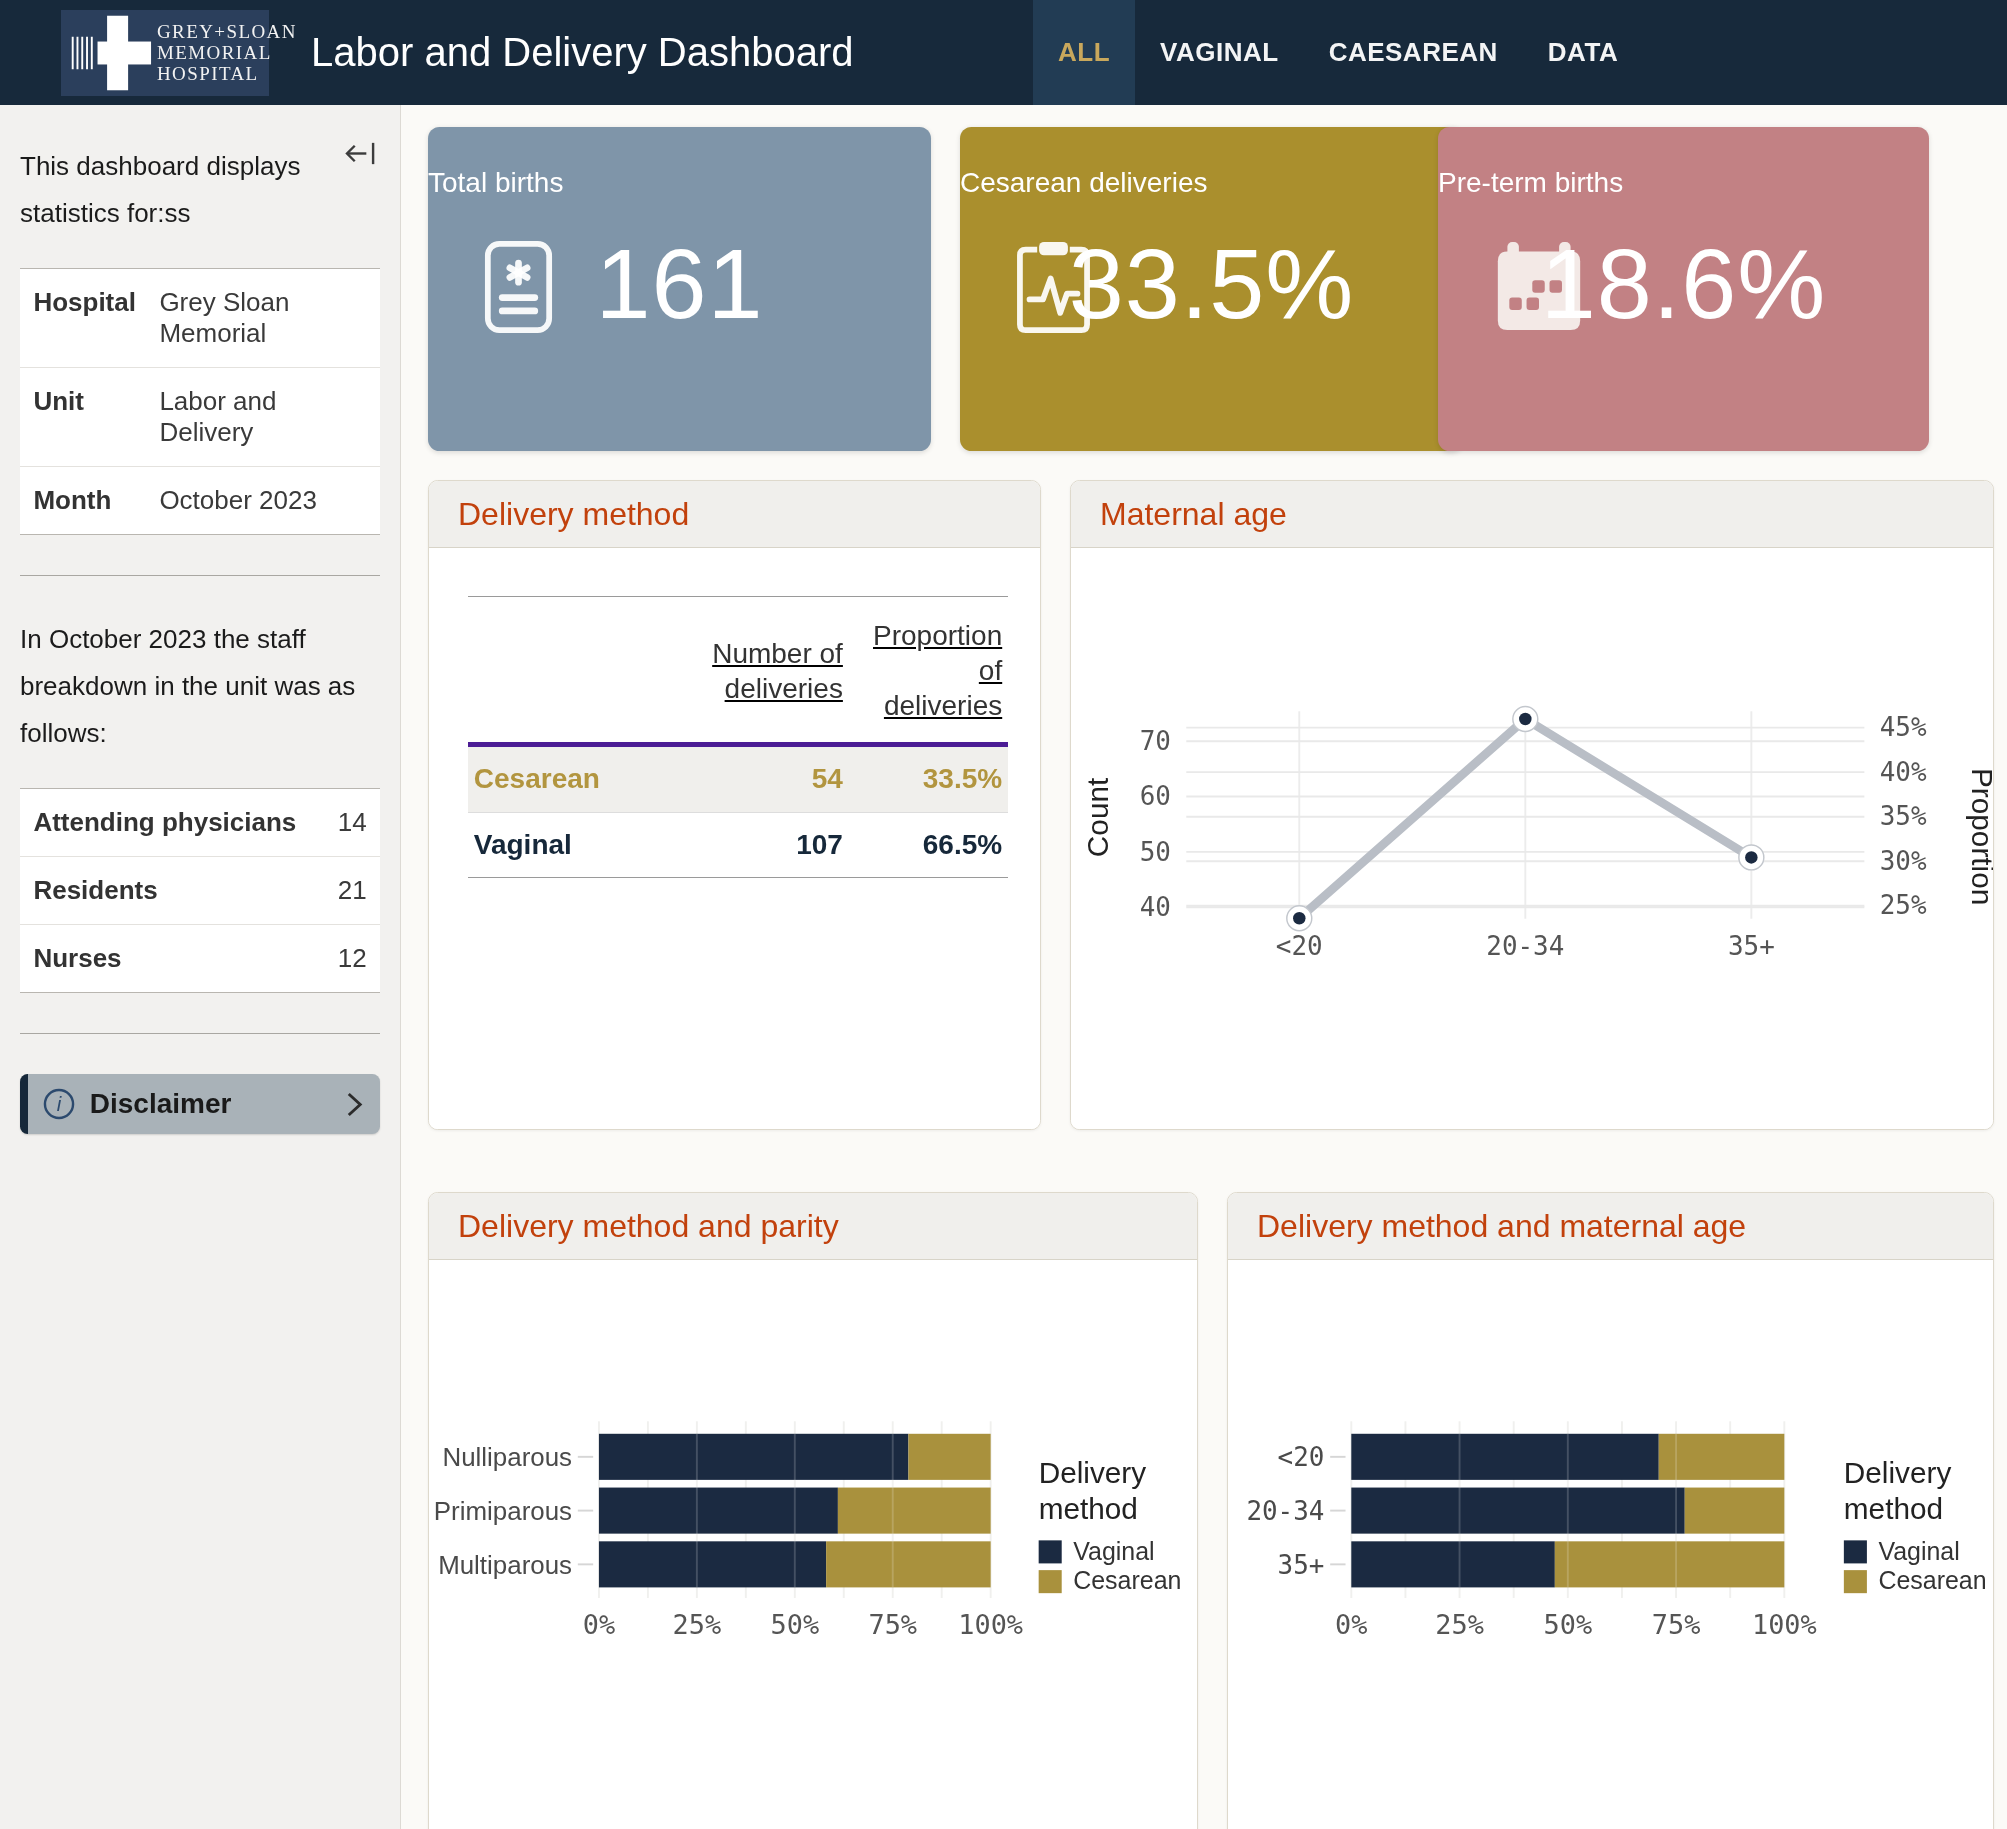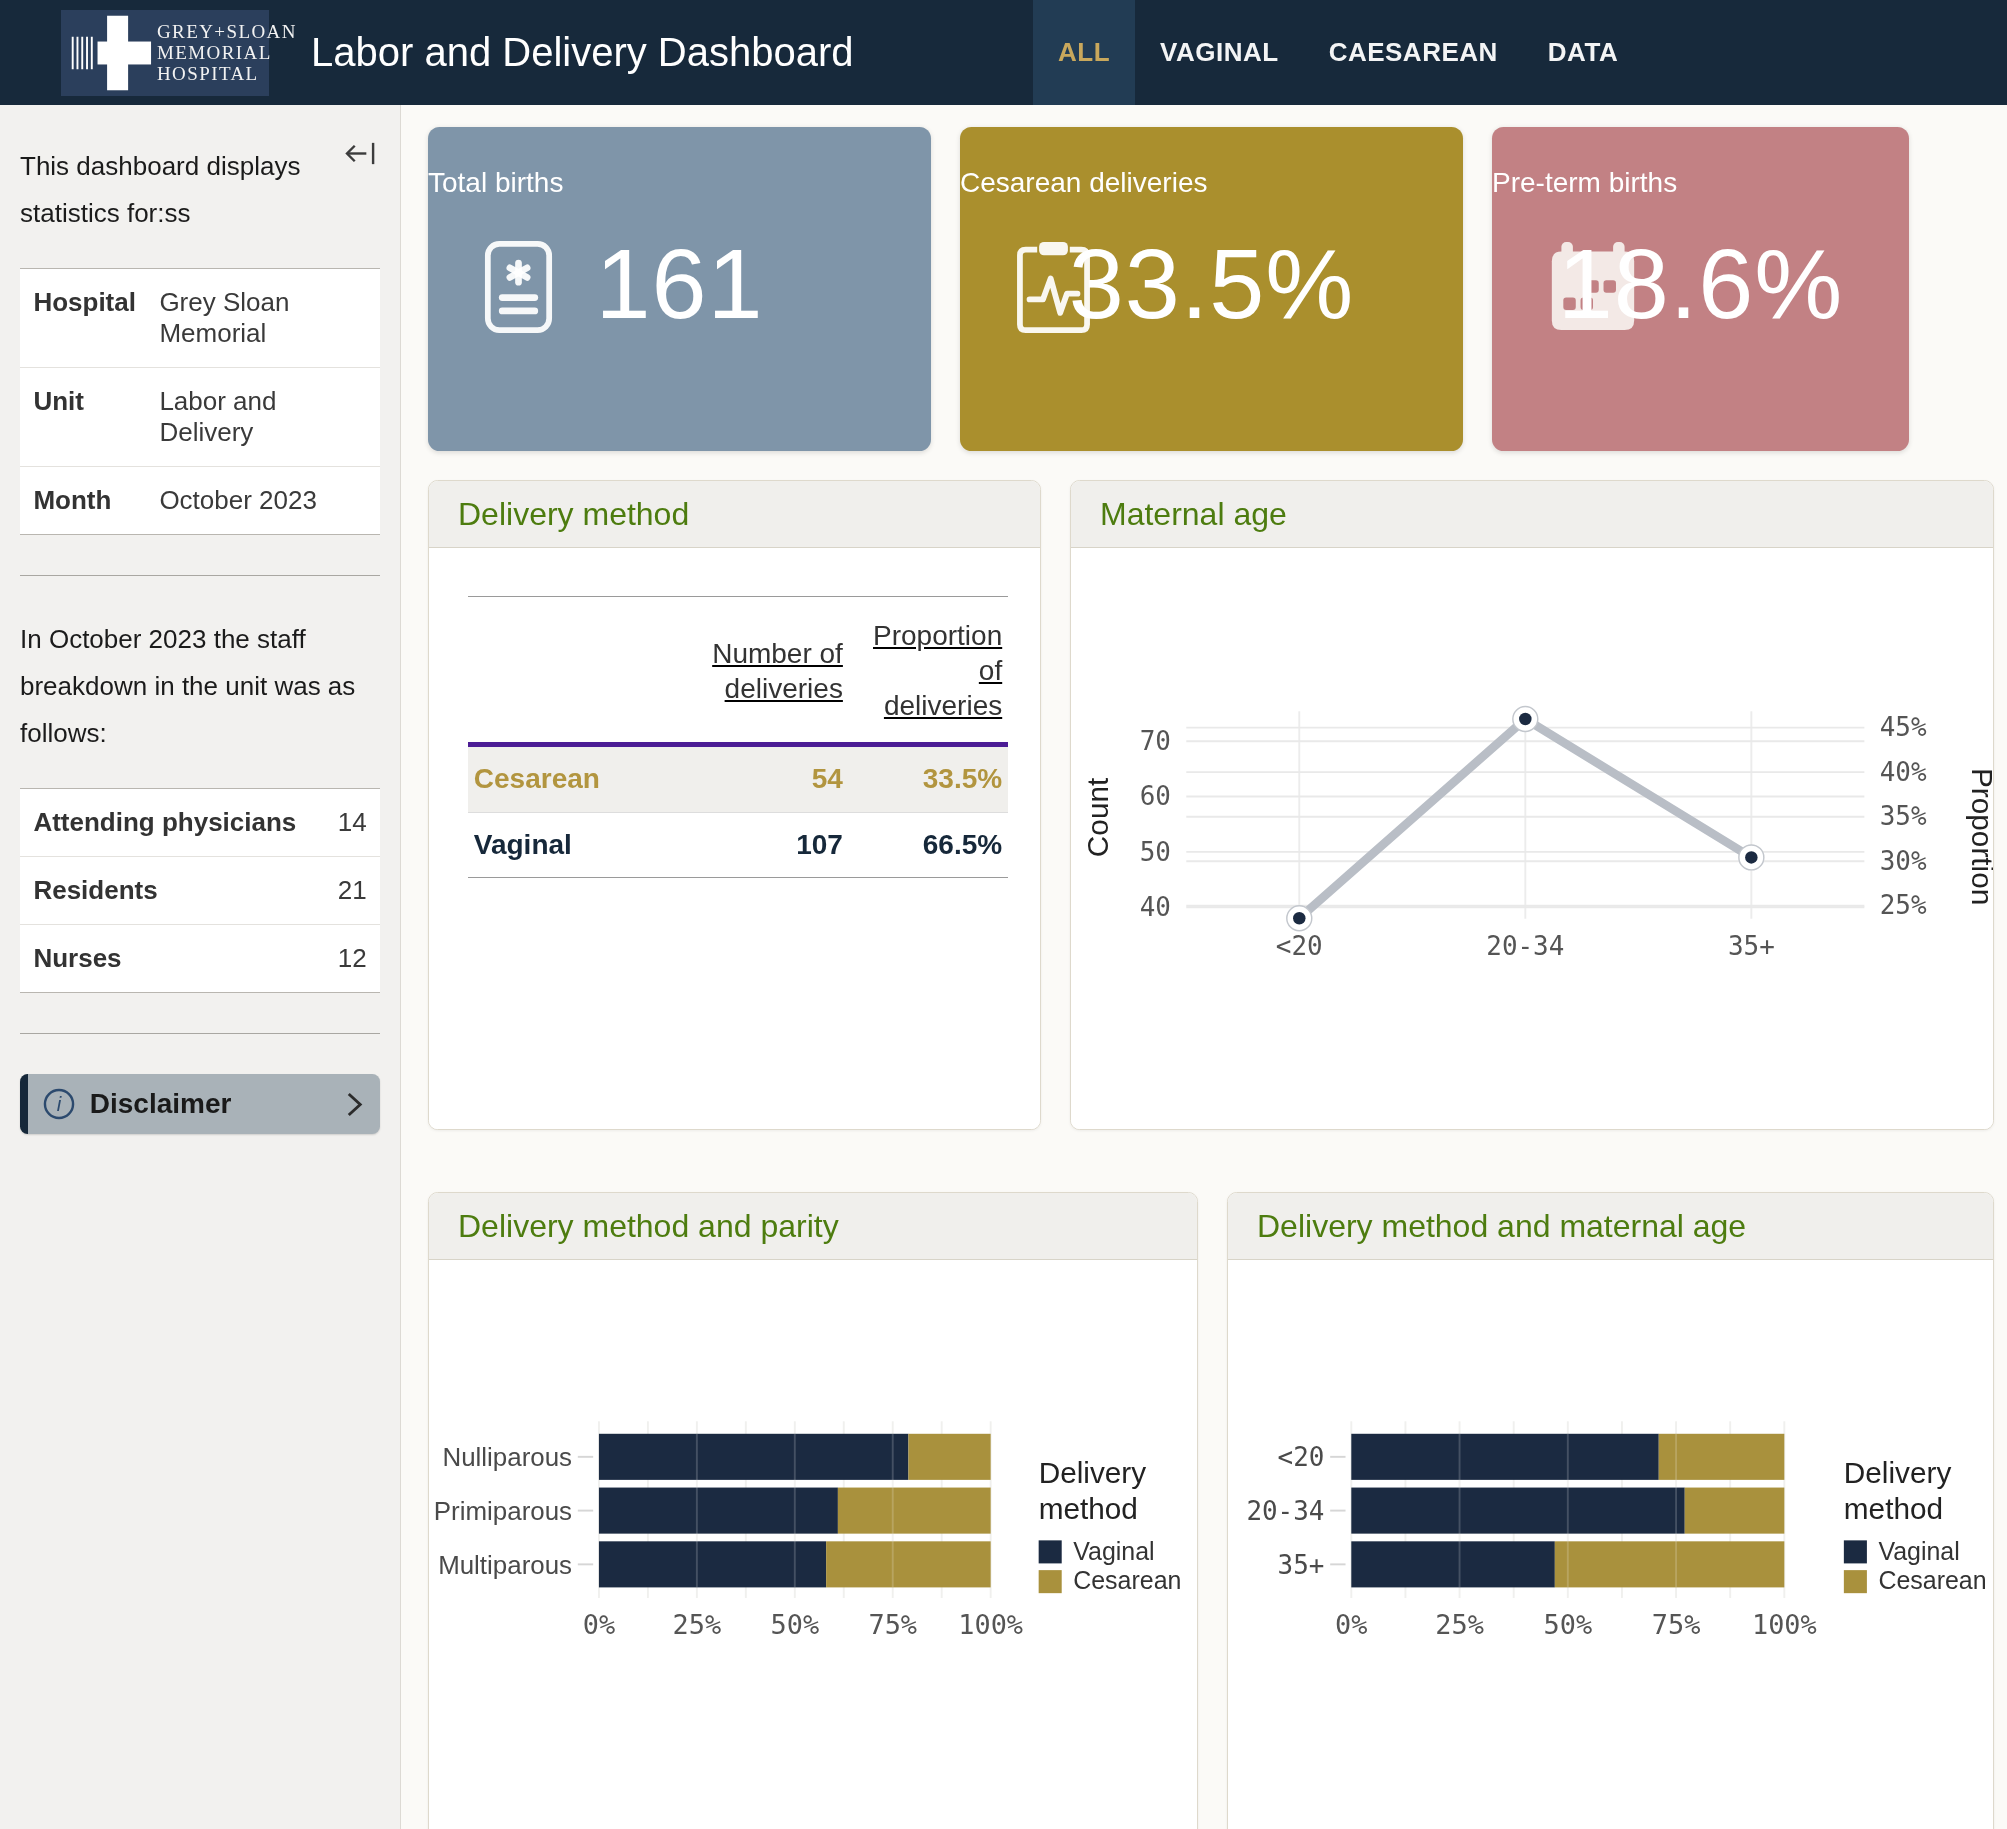--- a/index.html
+++ b/index.html
@@ -35,21 +35,21 @@
 
   
   .main { position:absolute; left:401px; top:105px; width:1607px; height:1724px; background:#fbfaf7; }
 
   .vbox { position:absolute; top:22px; height:324px; border-radius:11.5px; box-shadow:0 1.9px 5.8px rgba(0,0,0,0.12); color:#fff; }
   .vbox .vtitle { position:absolute; top:40px; left:0; width:100%; text-align:left; font-size:28px; font-weight:500; }
   .vbox .vicon { position:absolute; left:56px; top:113px; }
   .vbox .vvalue { position:absolute; top:100px; left:0; width:100%; text-align:center; font-size:99px; font-weight:400; letter-spacing:1px; }
 
   .card { position:absolute; background:#ffffff; border:1px solid #ded9cc; border-radius:9.6px; box-shadow:0 1px 2.9px rgba(0,0,0,0.06); overflow:hidden; }
-  .card-header { height:67px; background:#f0efec; border-bottom:1px solid #d8d4c8; display:flex; align-items:center; padding:0 29px; font-size:32px; color:#4d7c0f; }
+  .card-header { height:67px; background:#f0efec; border-bottom:1px solid #d8d4c8; display:flex; align-items:center; padding:0 29px; font-size:32px; color:#c2410c; }
   .card-body { position:relative; background:#fff; }
 
   
   .dm-table { position:absolute; left:39px; top:48px; width:540px; border-collapse:collapse; font-size:28px; }
   .dm-table thead tr { border-top:1.9px solid #9a9a9a; border-bottom:5px solid #4c1d95;text-decoration:underline; }
   .dm-table th { font-weight:400; color:#333; text-align:right; padding:21px 5.8px 19px 5.8px; line-height:35px; }
   .dm-table td { padding:16.3px 5.8px; text-align:right; font-weight:700; }
   .dm-table td.rowlab { text-align:left; }
   .dm-table tbody tr { border-bottom:1px solid #dddddd; }
   .dm-table tbody tr:last-child { border-bottom:1px solid #9a9a9a; }
@@ -176,21 +176,21 @@
       <span class="vicon">
         <svg width="75" height="94" viewBox="0 0 78 98">
           <path d="M22 10 L10 10 Q4 10 4 16 L4 88 Q4 88 4 88 Q4 94 10 94 L68 94 Q74 94 74 88 L74 16 Q74 10 68 10 L56 10" fill="none" stroke="rgba(255,255,255,0.93)" stroke-width="6"></path>
           <rect x="24" y="2" width="30" height="14" rx="5" fill="rgba(255,255,255,0.93)"></rect>
           <polyline points="14,62 28,62 36,40 46,76 53,56 64,56" fill="none" stroke="rgba(255,255,255,0.93)" stroke-width="6" stroke-linecap="round" stroke-linejoin="round"></polyline>
         </svg>
       </span>
       <div class="vvalue">33.5%</div>
     </div>
 
-    <div class="vbox" style="left:1091px; width:417px; background:#c28184;padding-left:36px;">
+    <div class="vbox" style="left:1037px; width:491px; background:#c28184;padding-left:36px;">
       <div class="vtitle">Pre-term births</div>
       <span class="vicon">
         <svg width="90" height="94" viewBox="0 0 94 98">
           <rect x="14" y="2" width="12" height="20" rx="5" fill="#f3e9e6"></rect>
           <rect x="68" y="2" width="12" height="20" rx="5" fill="#f3e9e6"></rect>
           <path d="M4 22 Q4 12 14 12 L80 12 Q90 12 90 22 L90 84 Q90 94 80 94 L14 94 Q4 94 4 84 Z" fill="#f3e9e6"></path>
           <rect x="40" y="42" width="13" height="13" rx="3" fill="#c28184"></rect>
           <rect x="58" y="42" width="13" height="13" rx="3" fill="#c28184"></rect>
           <rect x="16" y="60" width="13" height="13" rx="3" fill="#c28184"></rect>
           <rect x="34" y="60" width="13" height="13" rx="3" fill="#c28184"></rect>

